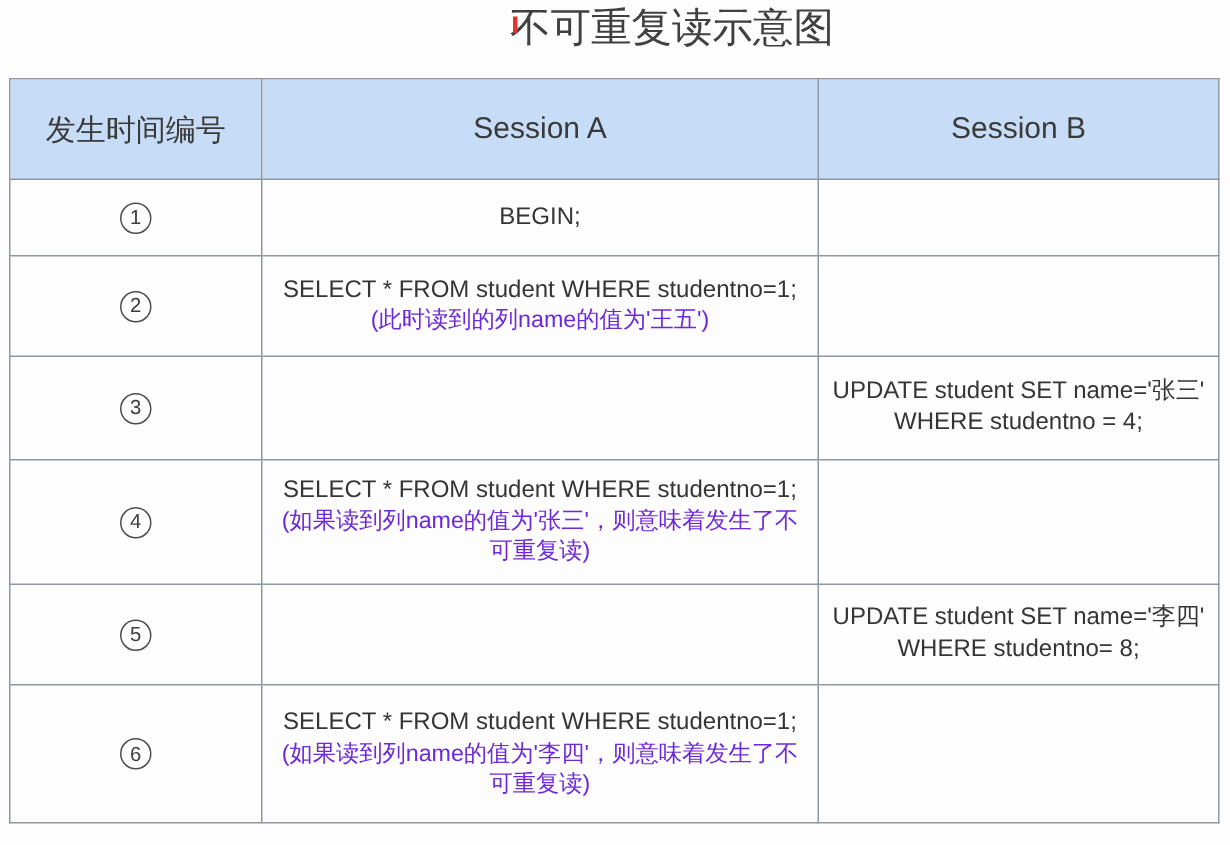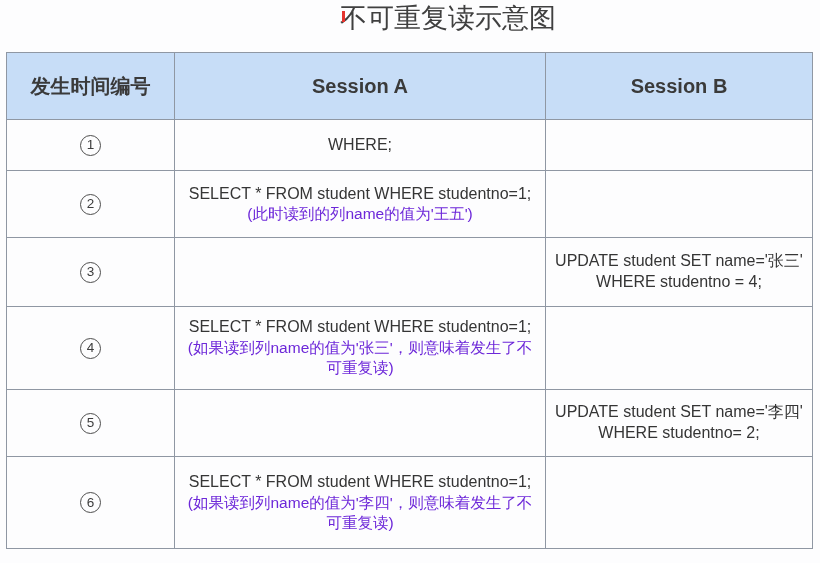--- a/index.html
+++ b/index.html
@@ -44,21 +44,21 @@
   }
   .grid th, .grid td {
     border: 1px solid #8f97a3;
     text-align: center;
     vertical-align: middle;
     padding: 2px 8px;
     overflow: hidden;
   }
   .grid thead th {
     background: #c7ddf7;
-    font-weight: bold;
+    font-weight: normal;
     font-size: 20px;
     color: #3a3a3a;
     height: 62px;
   }
   tr.r0 { height: 51px; }
   tr.r1 { height: 67px; }
   tr.r2 { height: 69px; }
   tr.r3 { height: 83px; }
   tr.r4 { height: 67px; }
   tr.r5 { height: 92px; }
@@ -101,21 +101,21 @@
     <tr>
       <th>发生时间编号</th>
       <th>Session A</th>
       <th>Session B</th>
     </tr>
   </thead>
   <tbody>
     <tr class="r0">
       <td><span class="circ">1</span></td>
       <td>
-        <div class="sql">WHERE;</div>
+        <div class="sql">BEGIN;</div>
         <div class="note"></div>
       </td>
       <td>
         <div class="sql"></div>
         <div class="note"></div>
       </td>
     </tr>
     <tr class="r1">
       <td><span class="circ">2</span></td>
       <td>
@@ -149,21 +149,21 @@
         <div class="note"></div>
       </td>
     </tr>
     <tr class="r4">
       <td><span class="circ">5</span></td>
       <td>
         <div class="sql"></div>
         <div class="note"></div>
       </td>
       <td>
-        <div class="sql">UPDATE student SET name='李四' WHERE studentno= 2;</div>
+        <div class="sql">UPDATE student SET name='李四' WHERE studentno= 8;</div>
         <div class="note"></div>
       </td>
     </tr>
     <tr class="r5">
       <td><span class="circ">6</span></td>
       <td>
         <div class="sql">SELECT * FROM student WHERE studentno=1;</div>
         <div class="note">(如果读到列name的值为'李四'，则意味着发生了不可重复读)</div>
       </td>
       <td>

